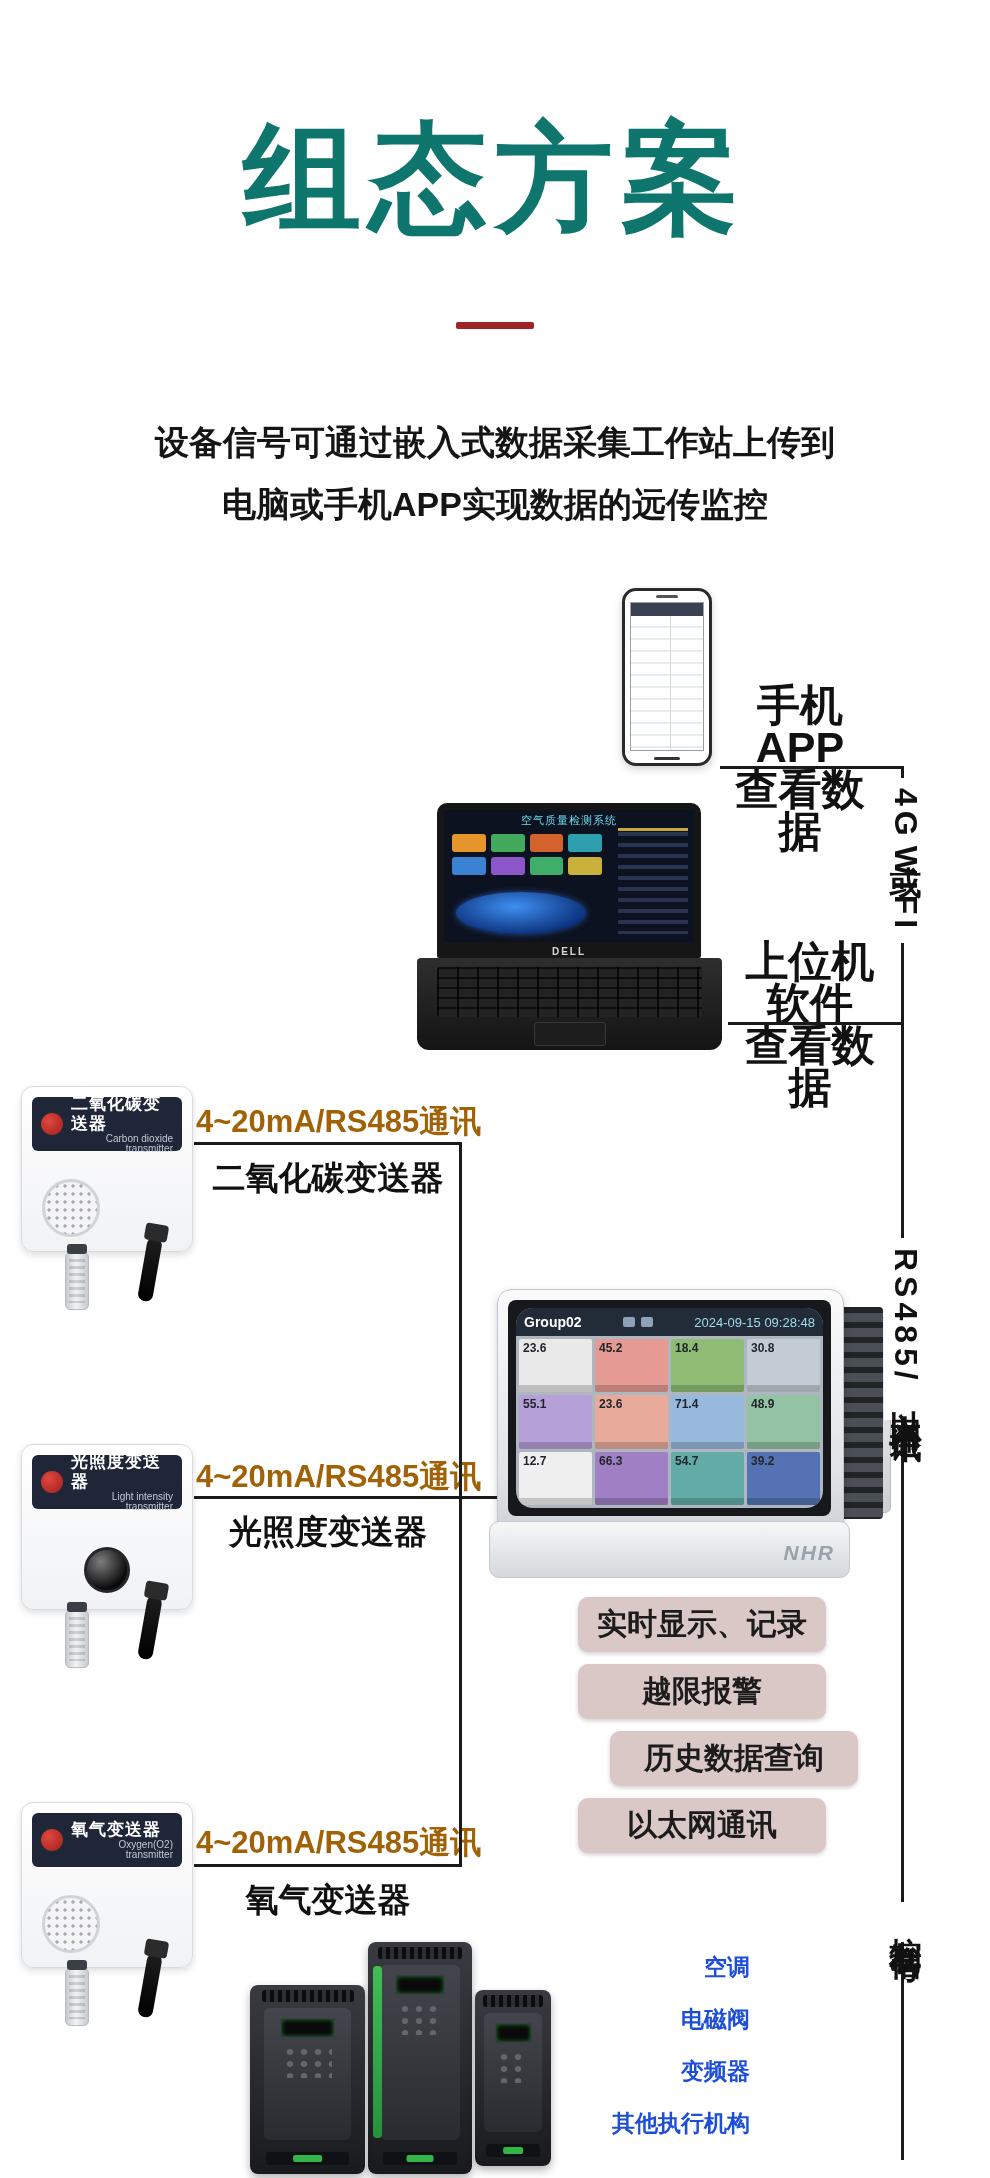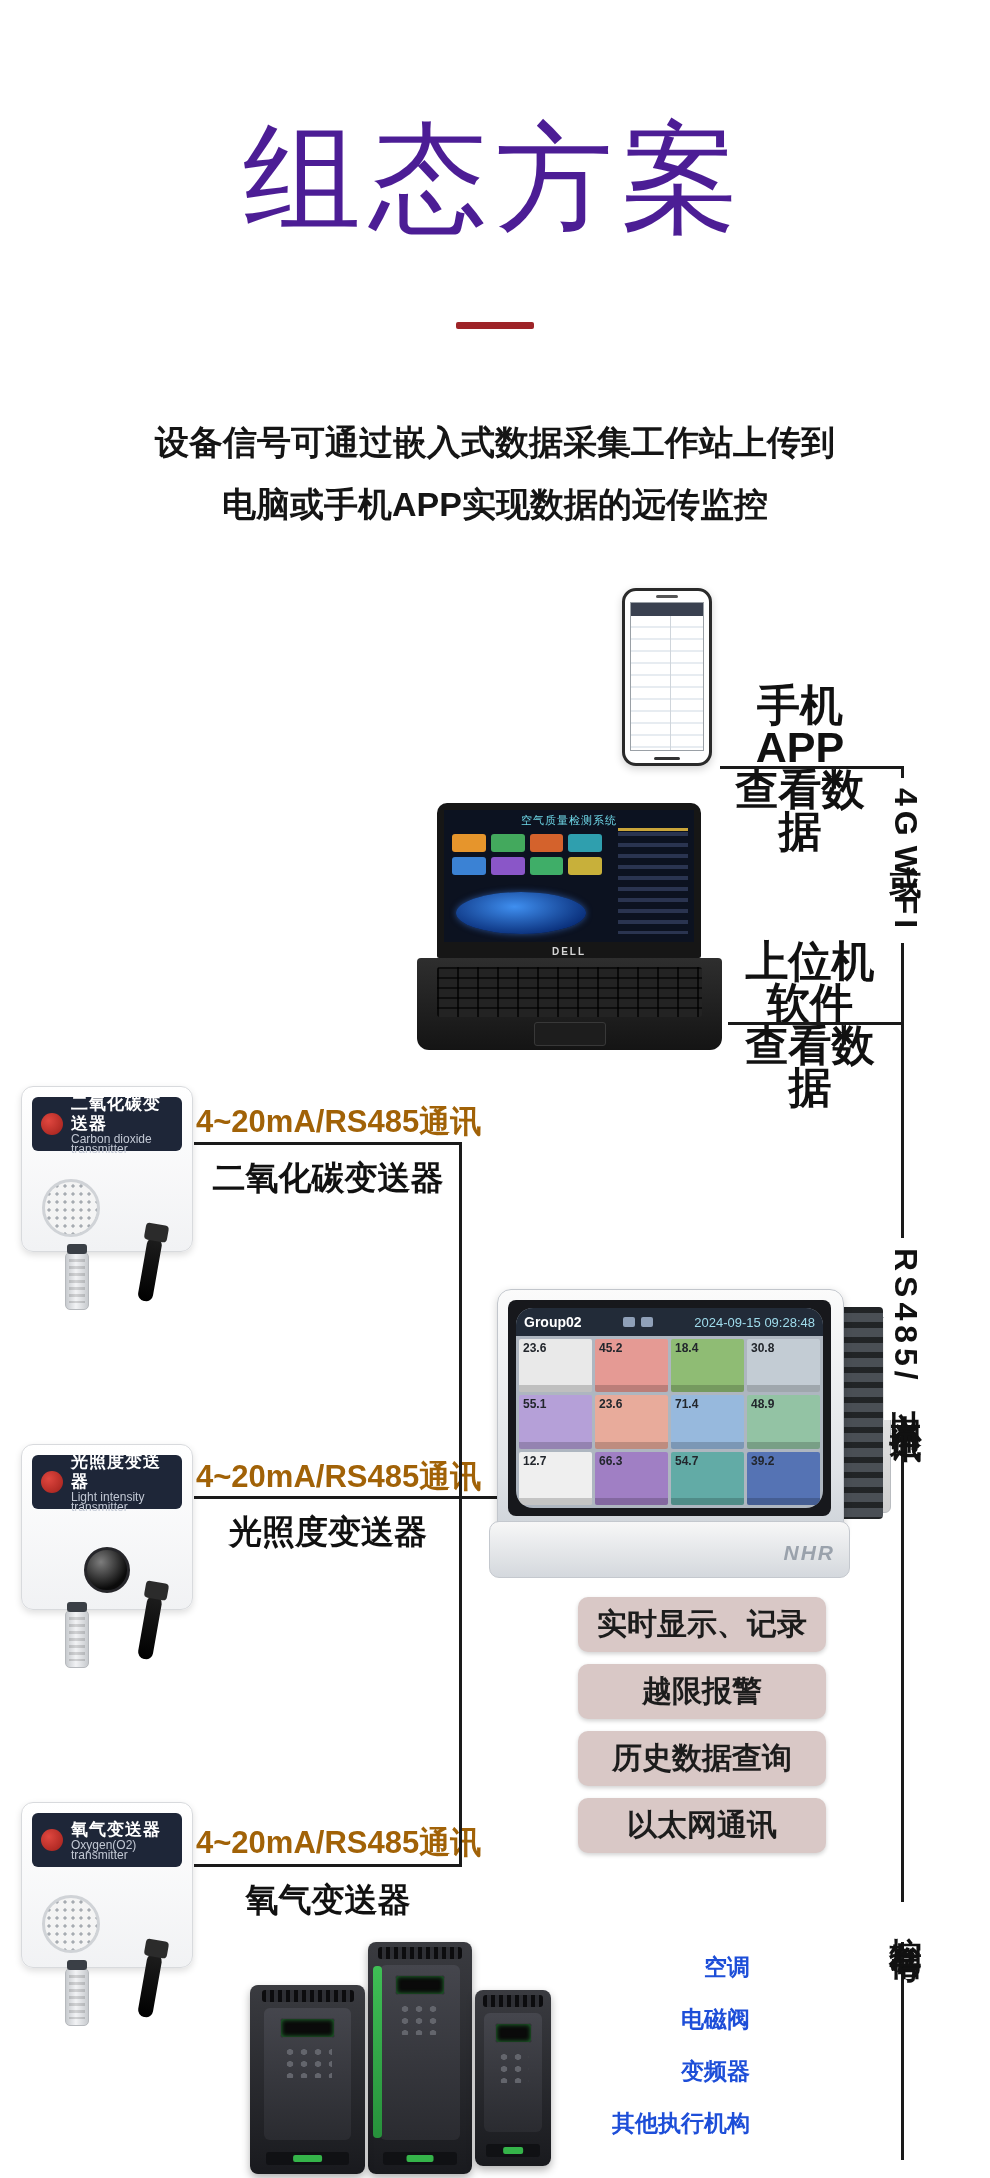--- a/index.html
+++ b/index.html
@@ -3,21 +3,21 @@
 <meta charset="utf-8">
 <style>
   html,body { margin:0; padding:0; background:#ffffff; }
   .canvas {
     position:relative; width:990px; height:2178px; background:#ffffff;
     font-family:"Liberation Sans","DejaVu Sans",sans-serif; color:#111; overflow:hidden;
   }
 
   
   .title { position:absolute; top:100px; left:0; width:100%; text-align:center;
-           font-size:118px; font-weight:400; letter-spacing:8px; color:#4c1d95; }
+           font-size:118px; font-weight:700; letter-spacing:8px; color:#0f766e; }
   .title-dash { position:absolute; left:456px; top:322px; width:78px; height:7px; border-radius:2px; }
   .desc { position:absolute; left:0; width:100%; text-align:center; font-size:34px; font-weight:700; color:#151515; }
 
   
   .hline { position:absolute; height:3px; background:#1a1a1a; }
   .vline { position:absolute; width:3px;  background:#1a1a1a; }
   .vlabel { position:absolute; left:884px; writing-mode:vertical-rl; font-size:32px; font-weight:700;
             letter-spacing:5px; color:#111; background:#fff; padding:10px 0; z-index:5; }
 
   
@@ -67,21 +67,21 @@
                 border:1px solid #d8dadd; border-radius:12px; box-shadow:0 3px 7px rgba(0,0,0,.13); }
   .ear { position:absolute; width:24px; height:15px; background:#ececec; border:1px solid #cfcfcf; border-radius:7px; z-index:-1; }
   .ear::after { content:""; position:absolute; width:6px; height:6px; background:#b3b3b3; border-radius:50%; top:4px; left:9px; }
   .ear.tl { left:12px; top:-9px; } .ear.tr { right:12px; top:-9px; }
   .ear.bl { left:12px; top:158px; } .ear.br { right:12px; top:158px; }
   .sensor-head { position:absolute; left:10px; top:10px; right:10px; height:54px; background:#1e2638;
                  border-radius:6px; display:flex; align-items:center; padding:0 9px; gap:8px; box-sizing:border-box; }
   .sensor-logo { width:22px; height:22px; border-radius:50%; flex:none;
                  background:radial-gradient(circle at 35% 35%, #e0473f, #9e1f1a); }
   .sh-zh { color:#fff; font-size:17px; font-weight:700; letter-spacing:1px; line-height:20px; }
-  .sh-en { color:#c2c8d4; font-size:12px; line-height:10px; }
+  .sh-en { color:#c2c8d4; font-size:10px; line-height:10px;text-align:right; }
   .sensor-mesh { position:absolute; left:20px; bottom:14px; width:58px; height:58px; border-radius:50%;
                  background-color:#f4f4f4; background-image:radial-gradient(#a6abb1 1.5px, transparent 1.7px);
                  background-size:8px 8px; border:3px solid #d0d3d7; box-sizing:border-box; }
   .sensor-dome { position:absolute; left:62px; bottom:16px; width:46px; height:46px; border-radius:50%;
                  background:radial-gradient(circle at 35% 30%, #7d7d7d, #0b0b0b 70%); border:3px solid #26262a; box-sizing:border-box; }
   .sensor-cable { position:absolute; right:28px; top:152px; width:15px; height:64px;
                   background:linear-gradient(#1d1d1d,#000); border-radius:7px; transform:rotate(10deg); transform-origin:top center; }
   .sensor-cable::before { content:""; position:absolute; top:-14px; left:-4px; width:23px; height:17px; background:#2b2b2b; border-radius:4px; }
   .sensor-probe { position:absolute; left:44px; top:166px; width:24px; height:58px;
                   background:linear-gradient(90deg,#c7cace,#f2f3f5 45%,#c7cace);
@@ -321,21 +321,21 @@
         </div>
       </div>
     </div>
     <div class="rec-base">
       <span class="rec-brand">NHR</span>
     </div>
   </div>
 
   <div class="feature-btn" style="top: 1597px; background-color: rgb(217, 200, 198);">实时显示、记录</div>
   <div class="feature-btn" style="top: 1664px; background-color: rgb(217, 200, 198);">越限报警</div>
-  <div class="feature-btn" style="top: 1731px; background-color: rgb(217, 200, 198);">历史数据查询</div>
+  <div class="feature-btn" style="top: 1731px; background-color: rgb(217, 200, 198); margin-left: 32px;">历史数据查询</div>
   <div class="feature-btn" style="top: 1798px; background-color: rgb(217, 200, 198);">以太网通讯</div>
 
   <div class="vfd" style="left:368px; top:1942px; width:104px; height:232px; z-index:1;">
     <div class="vfd-face">
       <div class="vfd-disp"></div>
       <div class="vfd-keys"></div>
     </div>
     <div class="vfd-stripe"></div>
     <div class="vfd-foot"></div>
   </div>

